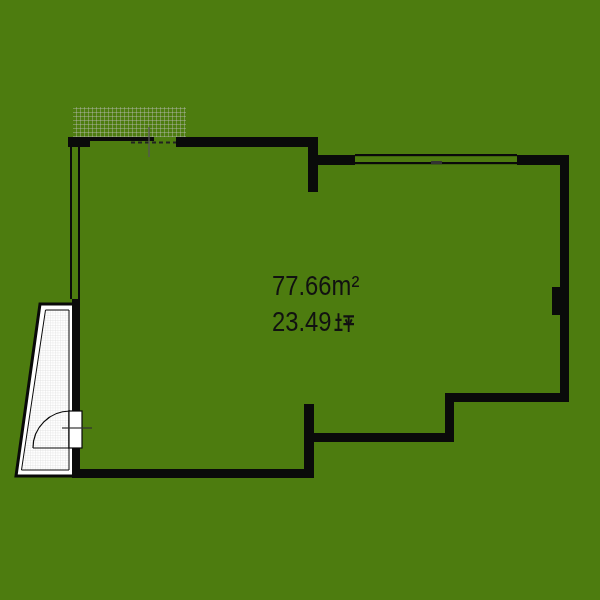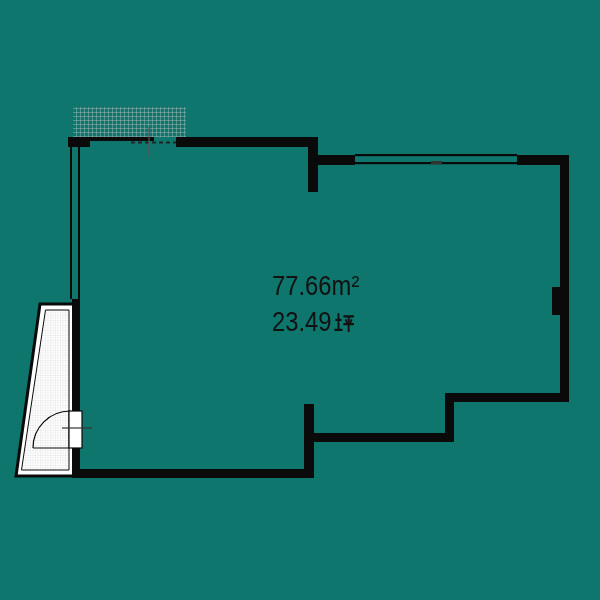--- a/index.html
+++ b/index.html
@@ -1,20 +1,20 @@
 <!DOCTYPE html>
 <html><head>
 <meta charset="utf-8">
 <style>
   html, body { margin: 0; padding: 0; background: #ffffff; }
   .stage {
     position: relative;
     width: 600px;
     height: 600px;
-    background: #0f766e;
+    background: #4d7c0f;
     overflow: hidden;
     font-family: "Liberation Sans", sans-serif;
   }
   .stage svg.plan { position: absolute; left: 0; top: 0; }
   .area-label {
     position: absolute;
     left: 272px;
     top: 268px;
     color: #111111;
     font-size: 28px;

